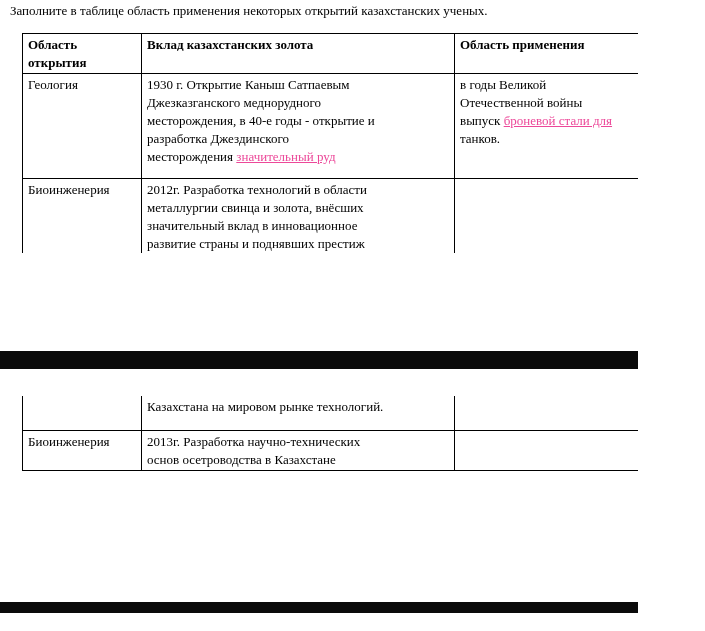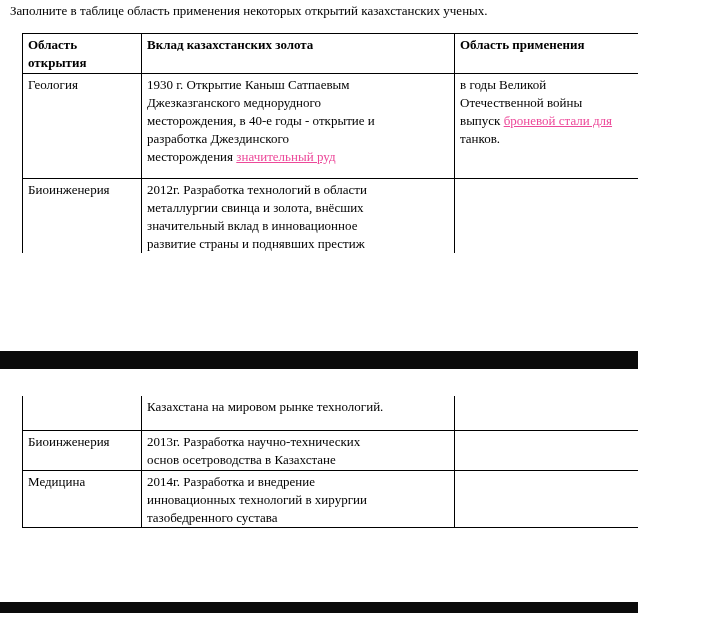--- a/index.html
+++ b/index.html
@@ -134,25 +134,18 @@
         <td></td>
         <td><span class="pre">Казахстана на мировом рынке технологий.</span></td>
         <td></td>
       </tr>
       <tr class="h-bio">
         <td><span class="pre">Биоинженерия</span></td>
         <td><span class="pre">2013г. Разработка научно-технических
 основ осетроводства в Казахстане</span></td>
         <td></td>
       </tr>
-      <tr class="h-med">
-        <td><span class="pre">Медицина</span></td>
-        <td><span class="pre">2014г. Разработка и внедрение
-инновационных технологий в хирургии
-тазобедренного сустава</span></td>
-        <td></td>
-      </tr>
     </tbody>
   </table>
 
   <div class="page-separator sep2"></div>
 
 </div>
 
 </body></html>

